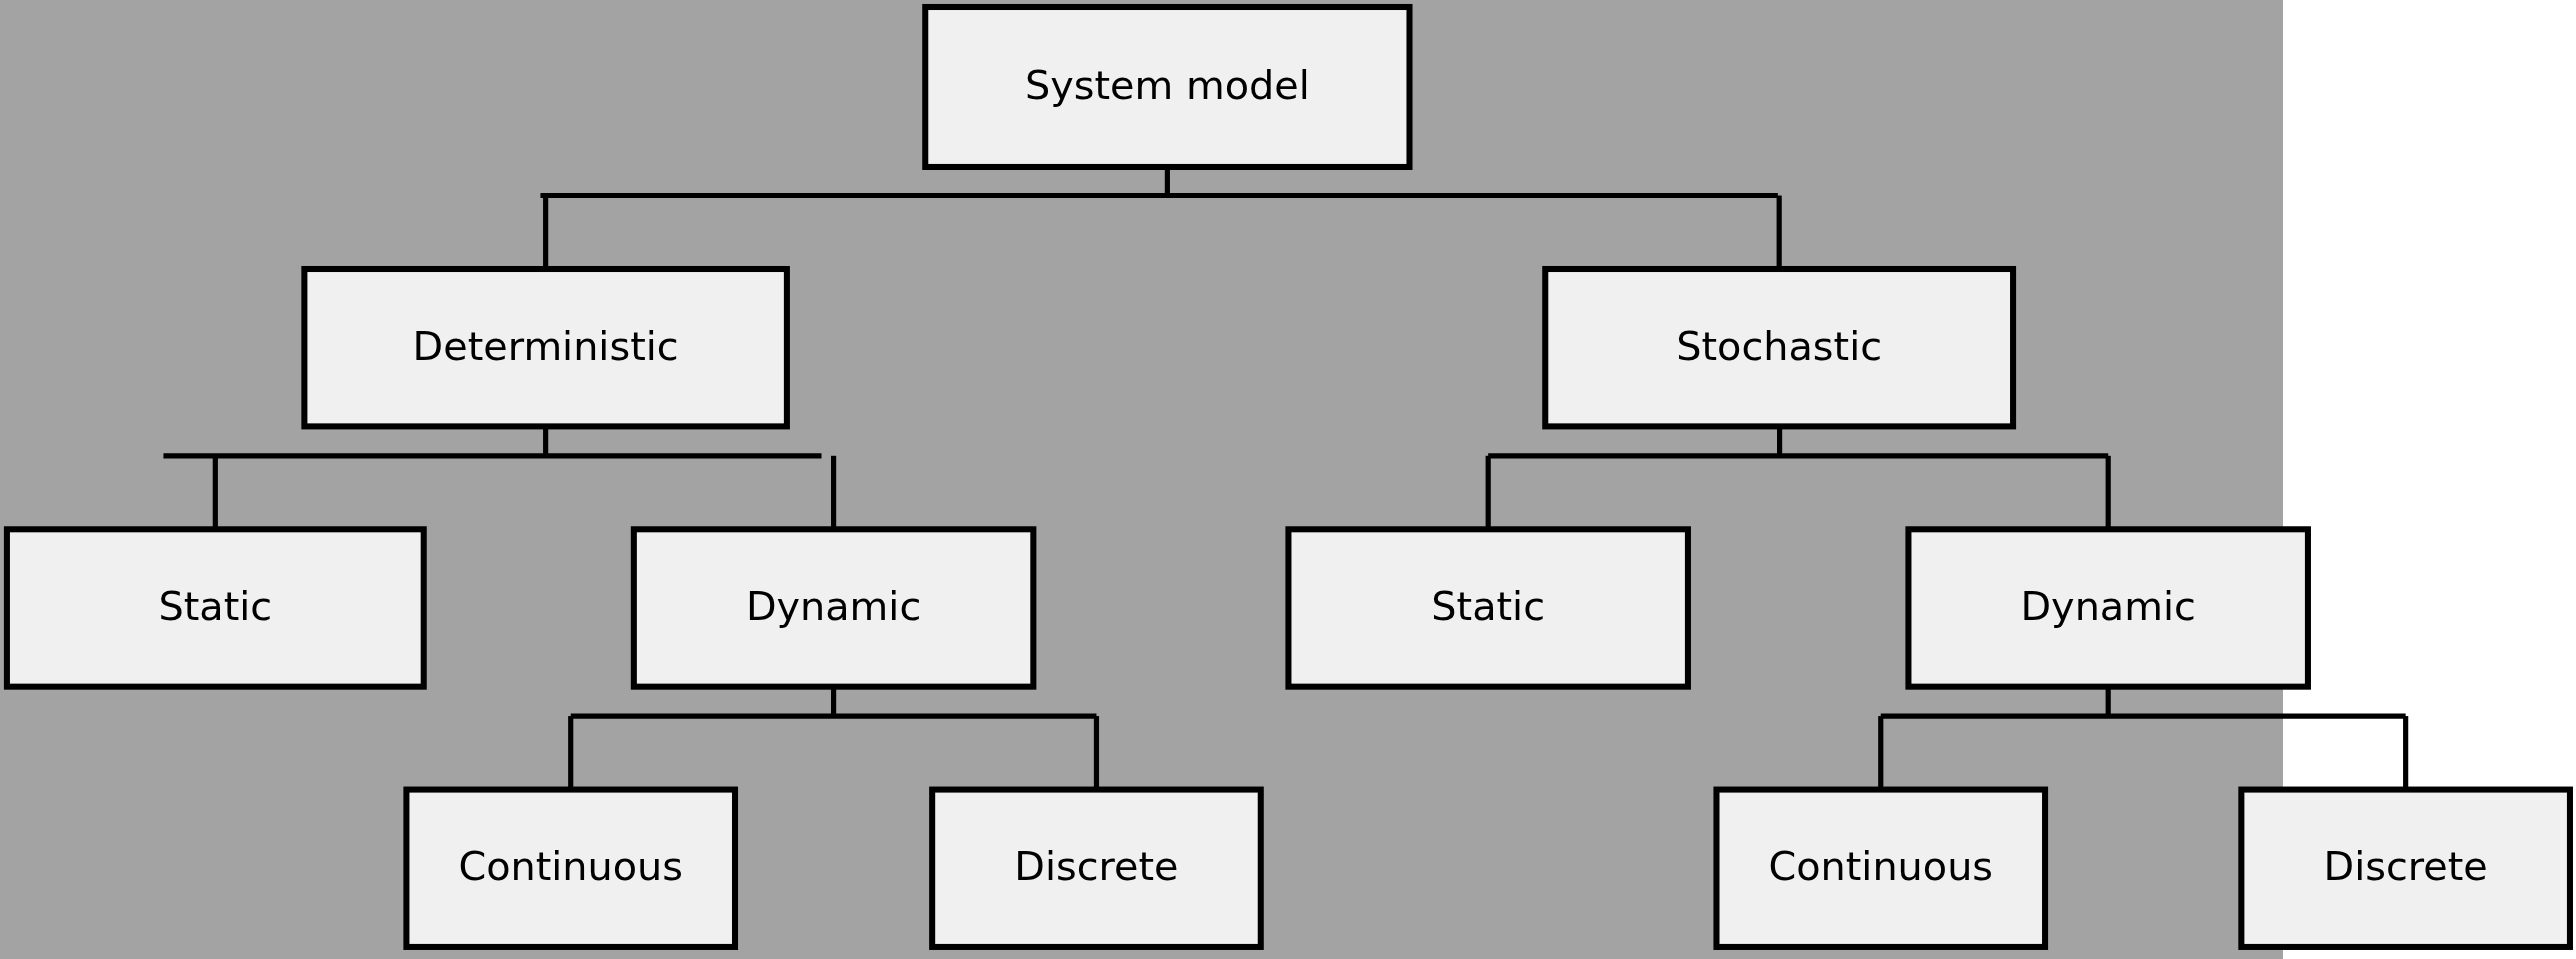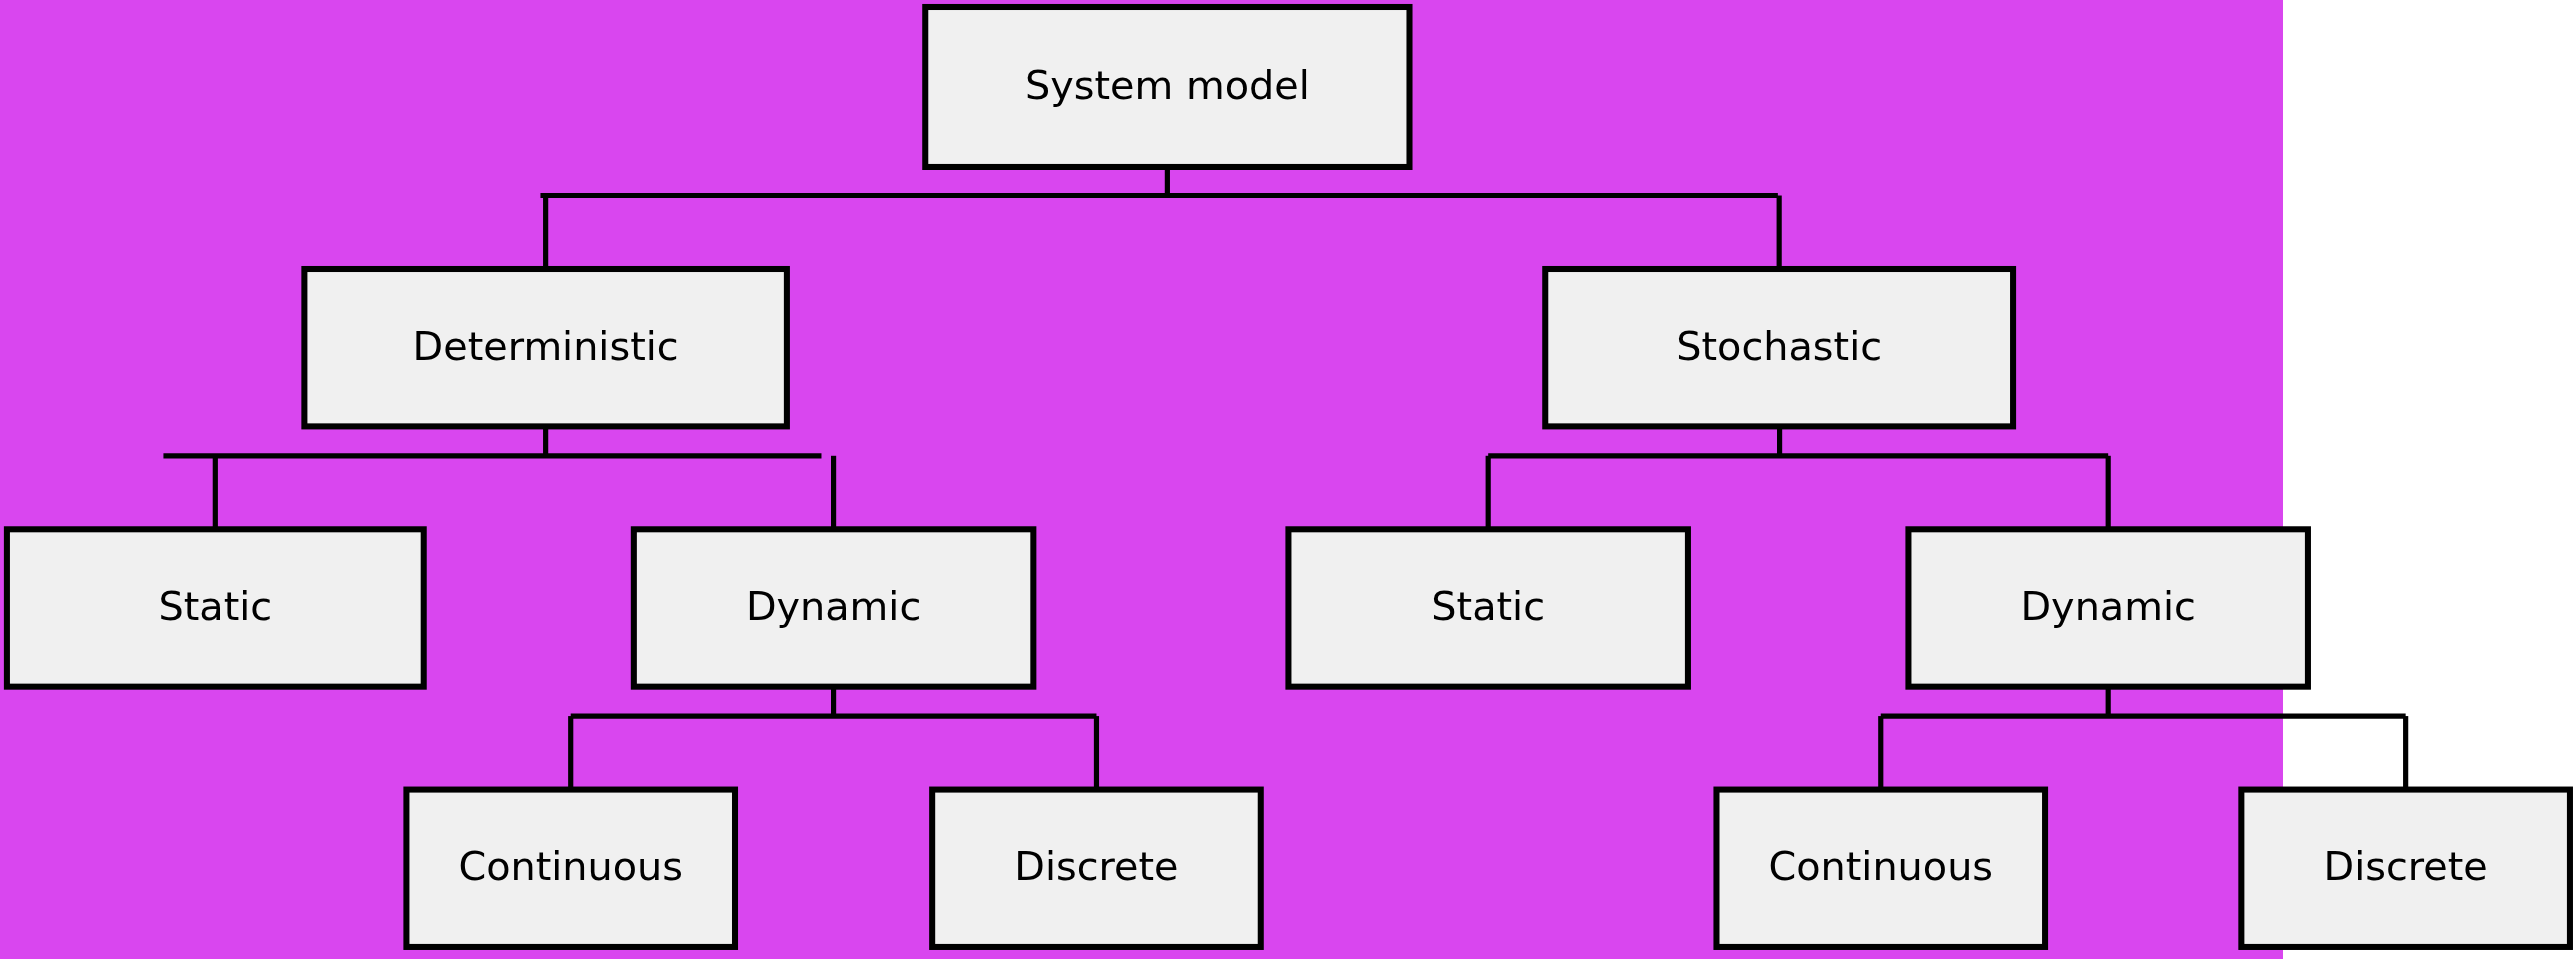--- a/index.html
+++ b/index.html
@@ -10,21 +10,21 @@
   body {
     width: 2576px;
     height: 960px;
     font-family: "DejaVu Sans", sans-serif;
     overflow: hidden;
   }
   #diagram-root {
     position: relative;
     width: 2283px;
     height: 960px;
-    background: #d946ef;
+    background: #a3a3a3;
   }
   svg#tree-svg {
     position: absolute;
     top: 0;
     left: 0;
     width: 2576px;
     height: 960px;
     display: block;
   }
   .node-rect {

